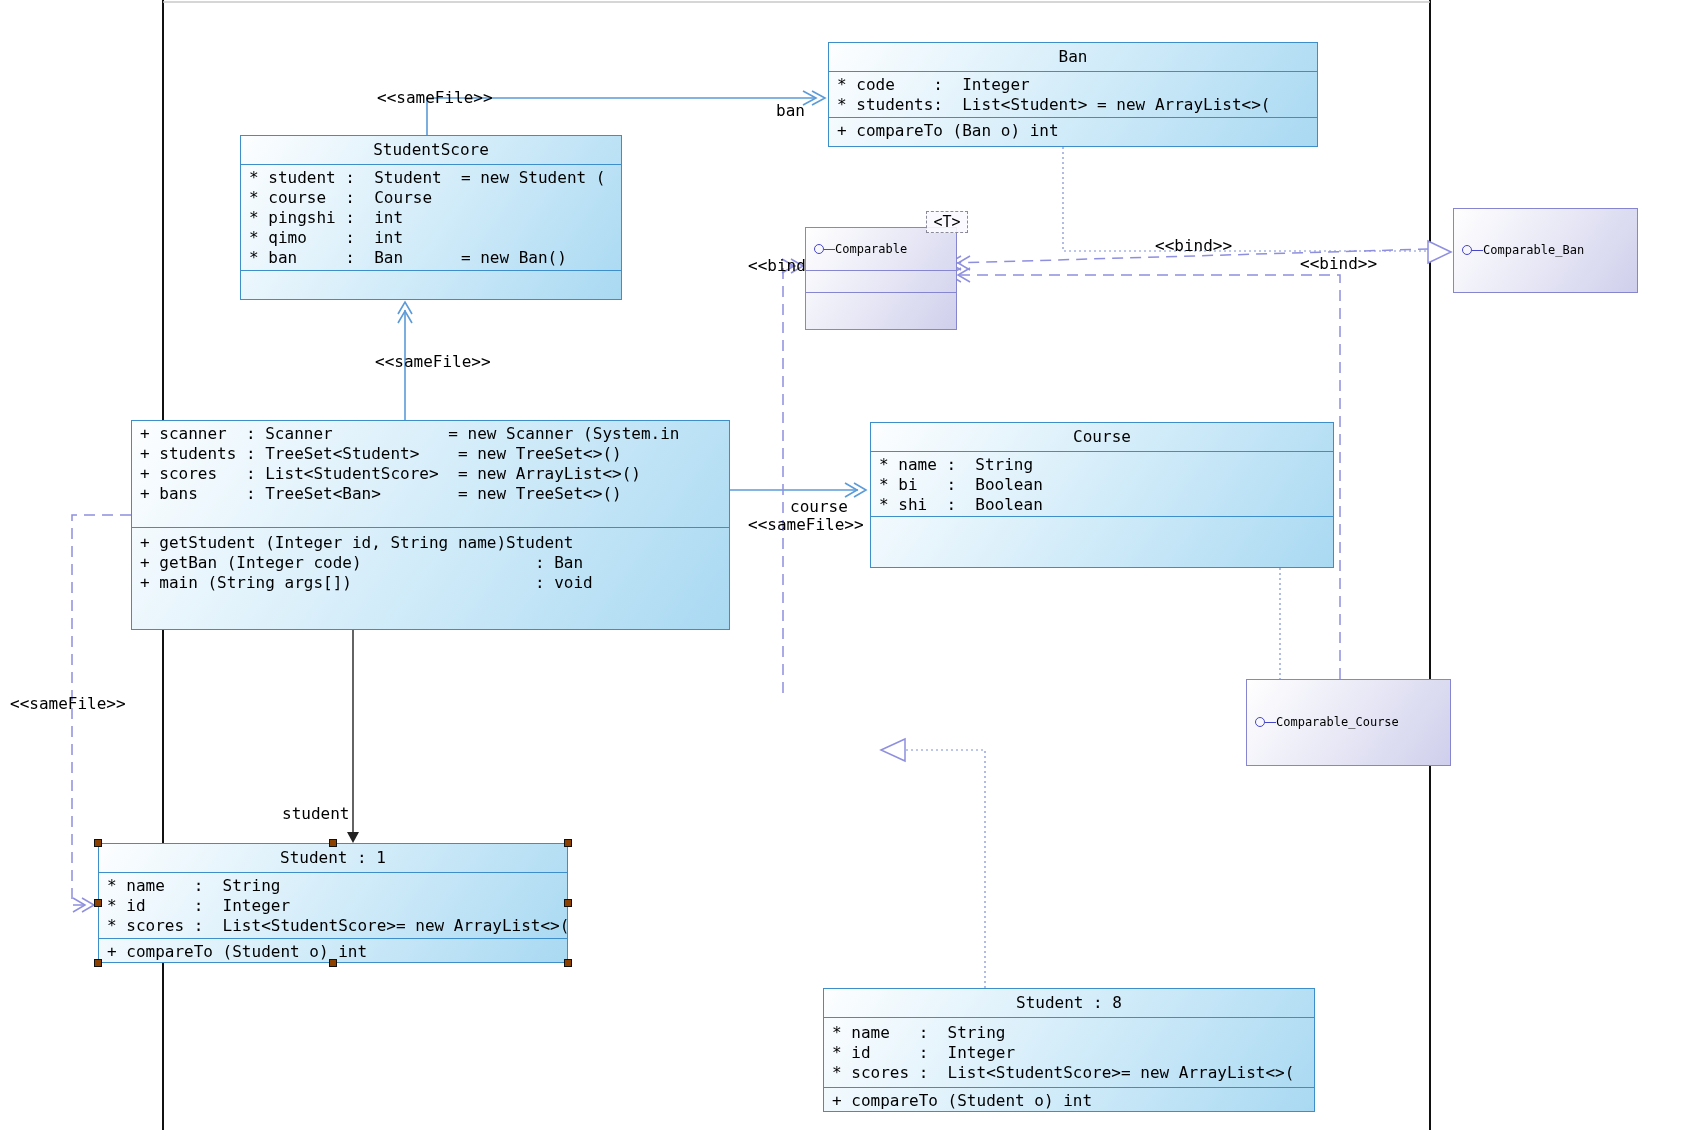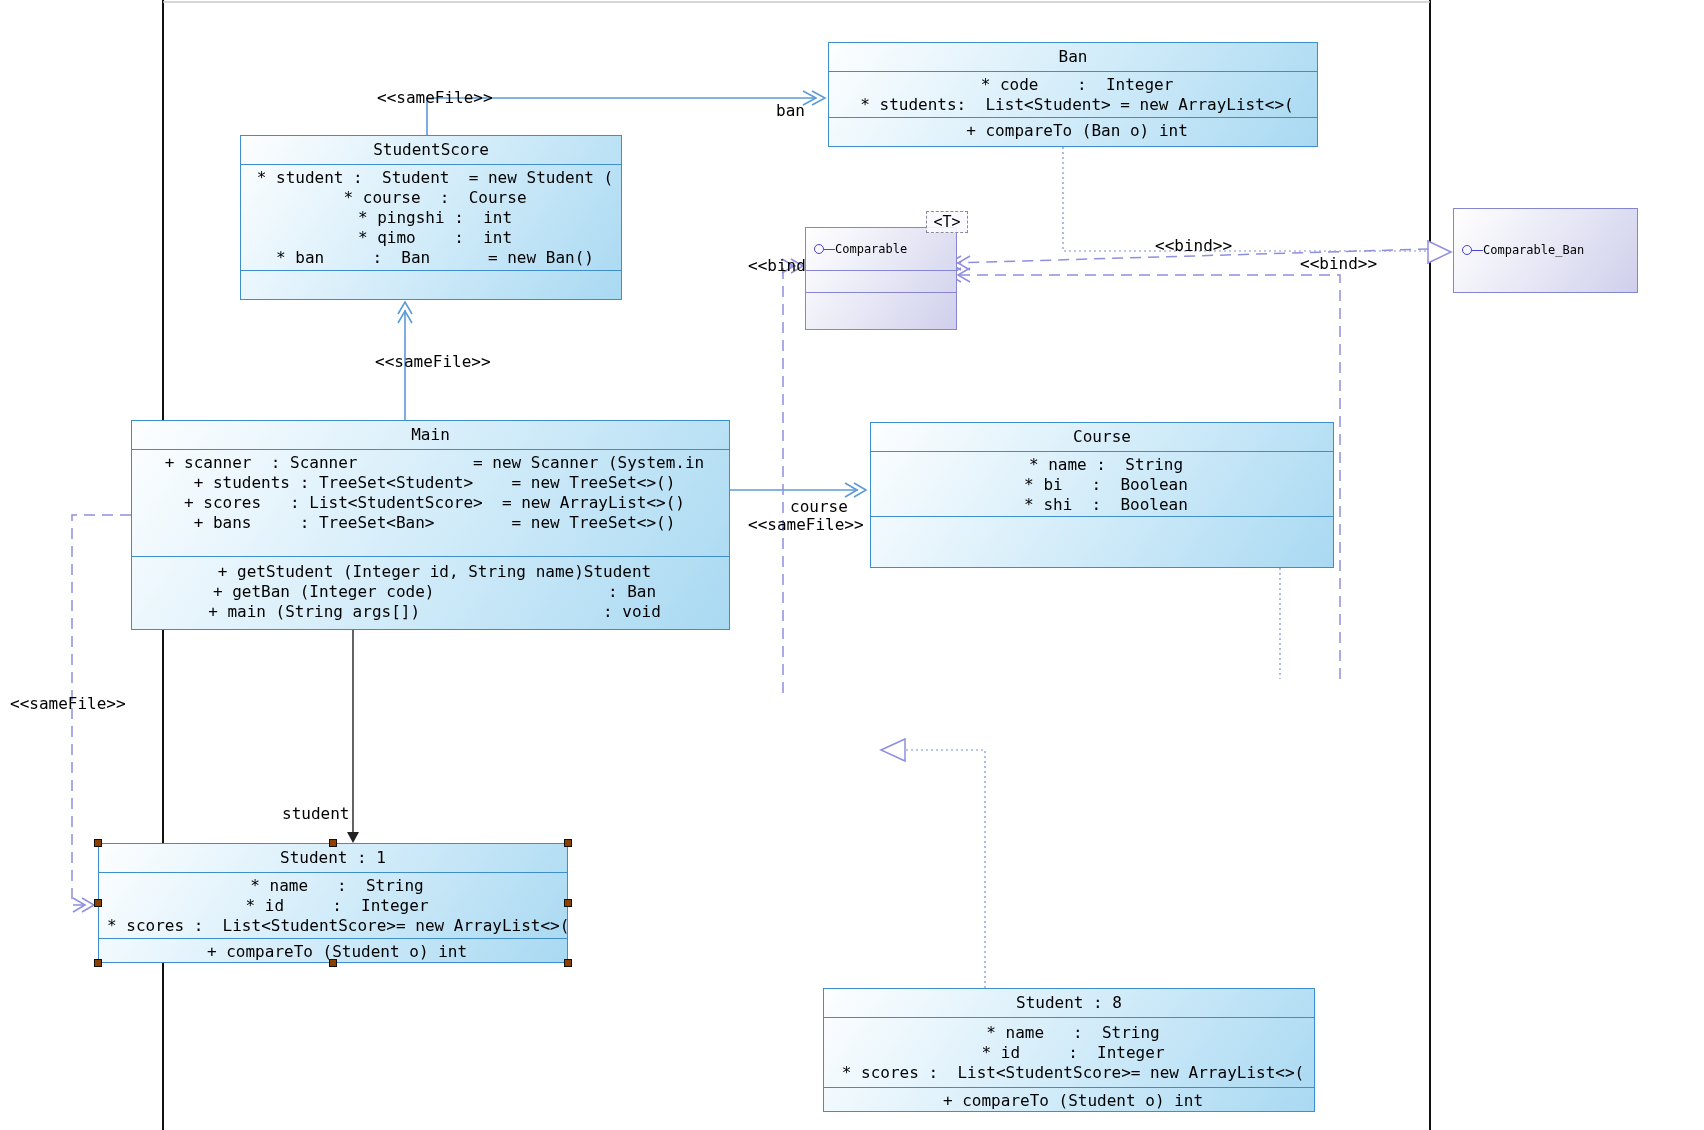--- a/index.html
+++ b/index.html
@@ -14,21 +14,21 @@
   }
   .uml-class{
     position:absolute;border:1.5px solid #3e8fc9;box-sizing:border-box;
     background:linear-gradient(125deg,#fdfeff 0%,#d7eefa 45%,#a9d9f2 100%);
     font-size:16px;color:#000;
   }
   .uml-title{
     text-align:center;white-space:pre;line-height:28px;height:28px;
     border-bottom:1.5px solid #3e8fc9;overflow:hidden;
   }
-  .uml-section{box-sizing:border-box;padding:3px 0 0 8px;overflow:hidden;text-align:center;}
+  .uml-section{box-sizing:border-box;padding:3px 0 0 8px;overflow:hidden;}
   .uml-section.bordered{border-bottom:1.5px solid #3e8fc9;}
   .row{white-space:pre;line-height:20px;height:20px;overflow:hidden;}
   .uml-iface{
     position:absolute;border:1.5px solid #8585d0;box-sizing:border-box;
     background:linear-gradient(125deg,#ffffff 0%,#e8e8f6 50%,#cfcfec 100%);
     font-size:12px;color:#000;
   }
   .iface-row{display:flex;align-items:center;white-space:pre;overflow:hidden;}
   .lolli{display:inline-flex;align-items:center;margin:0 0 0 8px;flex:0 0 auto;}
   .lolli-circle{width:8px;height:8px;border:1.6px solid #4646c8;border-radius:50%;}
@@ -143,21 +143,20 @@
       <div class="row">* student :  Student  = new Student (</div>
       <div class="row">* course  :  Course</div>
       <div class="row">* pingshi :  int</div>
       <div class="row">* qimo    :  int</div>
       <div class="row">* ban     :  Ban      = new Ban()</div>
     </div>
     <div class="uml-section" style="height:25px"></div>
   </div>
 
   <div class="uml-class" style="left:131px;top:420px;width:599px;height:210px">
-    <div class="uml-title">Main</div>
     <div class="uml-section bordered" style="height:107px">
       <div class="row">+ scanner  : Scanner            = new Scanner (System.in</div>
       <div class="row">+ students : TreeSet&lt;Student&gt;    = new TreeSet&lt;&gt;()</div>
       <div class="row">+ scores   : List&lt;StudentScore&gt;  = new ArrayList&lt;&gt;()</div>
       <div class="row">+ bans     : TreeSet&lt;Ban&gt;        = new TreeSet&lt;&gt;()</div>
     </div>
     <div class="uml-section" style="height:71px;padding-top:5px">
       <div class="row">+ getStudent (Integer id, String name)Student</div>
       <div class="row">+ getBan (Integer code)                  : Ban</div>
       <div class="row">+ main (String args[])                   : void</div>
@@ -208,20 +207,26 @@
   <div class="t-tag" style="left:926px;top:211px;width:42px;height:22px">&lt;T&gt;</div>
 
   <div class="uml-iface" style="left:1453px;top:208px;width:185px;height:85px">
     <div class="iface-row" style="height:82px">
       <span class="lolli"><span class="lolli-circle"></span><span class="lolli-stem"></span></span>
       <span>Comparable_Ban</span>
     </div>
   </div>
 
 
+  <div class="uml-iface" style="left:1246px;top:679px;width:205px;height:87px">
+    <div class="iface-row" style="height:84px">
+      <span class="lolli"><span class="lolli-circle"></span><span class="lolli-stem"></span></span>
+      <span>Comparable_Course</span>
+    </div>
+  </div>
 
   <div class="handle" style="left:94px;top:839px"></div>
   <div class="handle" style="left:329px;top:839px"></div>
   <div class="handle" style="left:564px;top:839px"></div>
   <div class="handle" style="left:94px;top:899px"></div>
   <div class="handle" style="left:564px;top:899px"></div>
   <div class="handle" style="left:94px;top:959px"></div>
   <div class="handle" style="left:329px;top:959px"></div>
   <div class="handle" style="left:564px;top:959px"></div>
 

